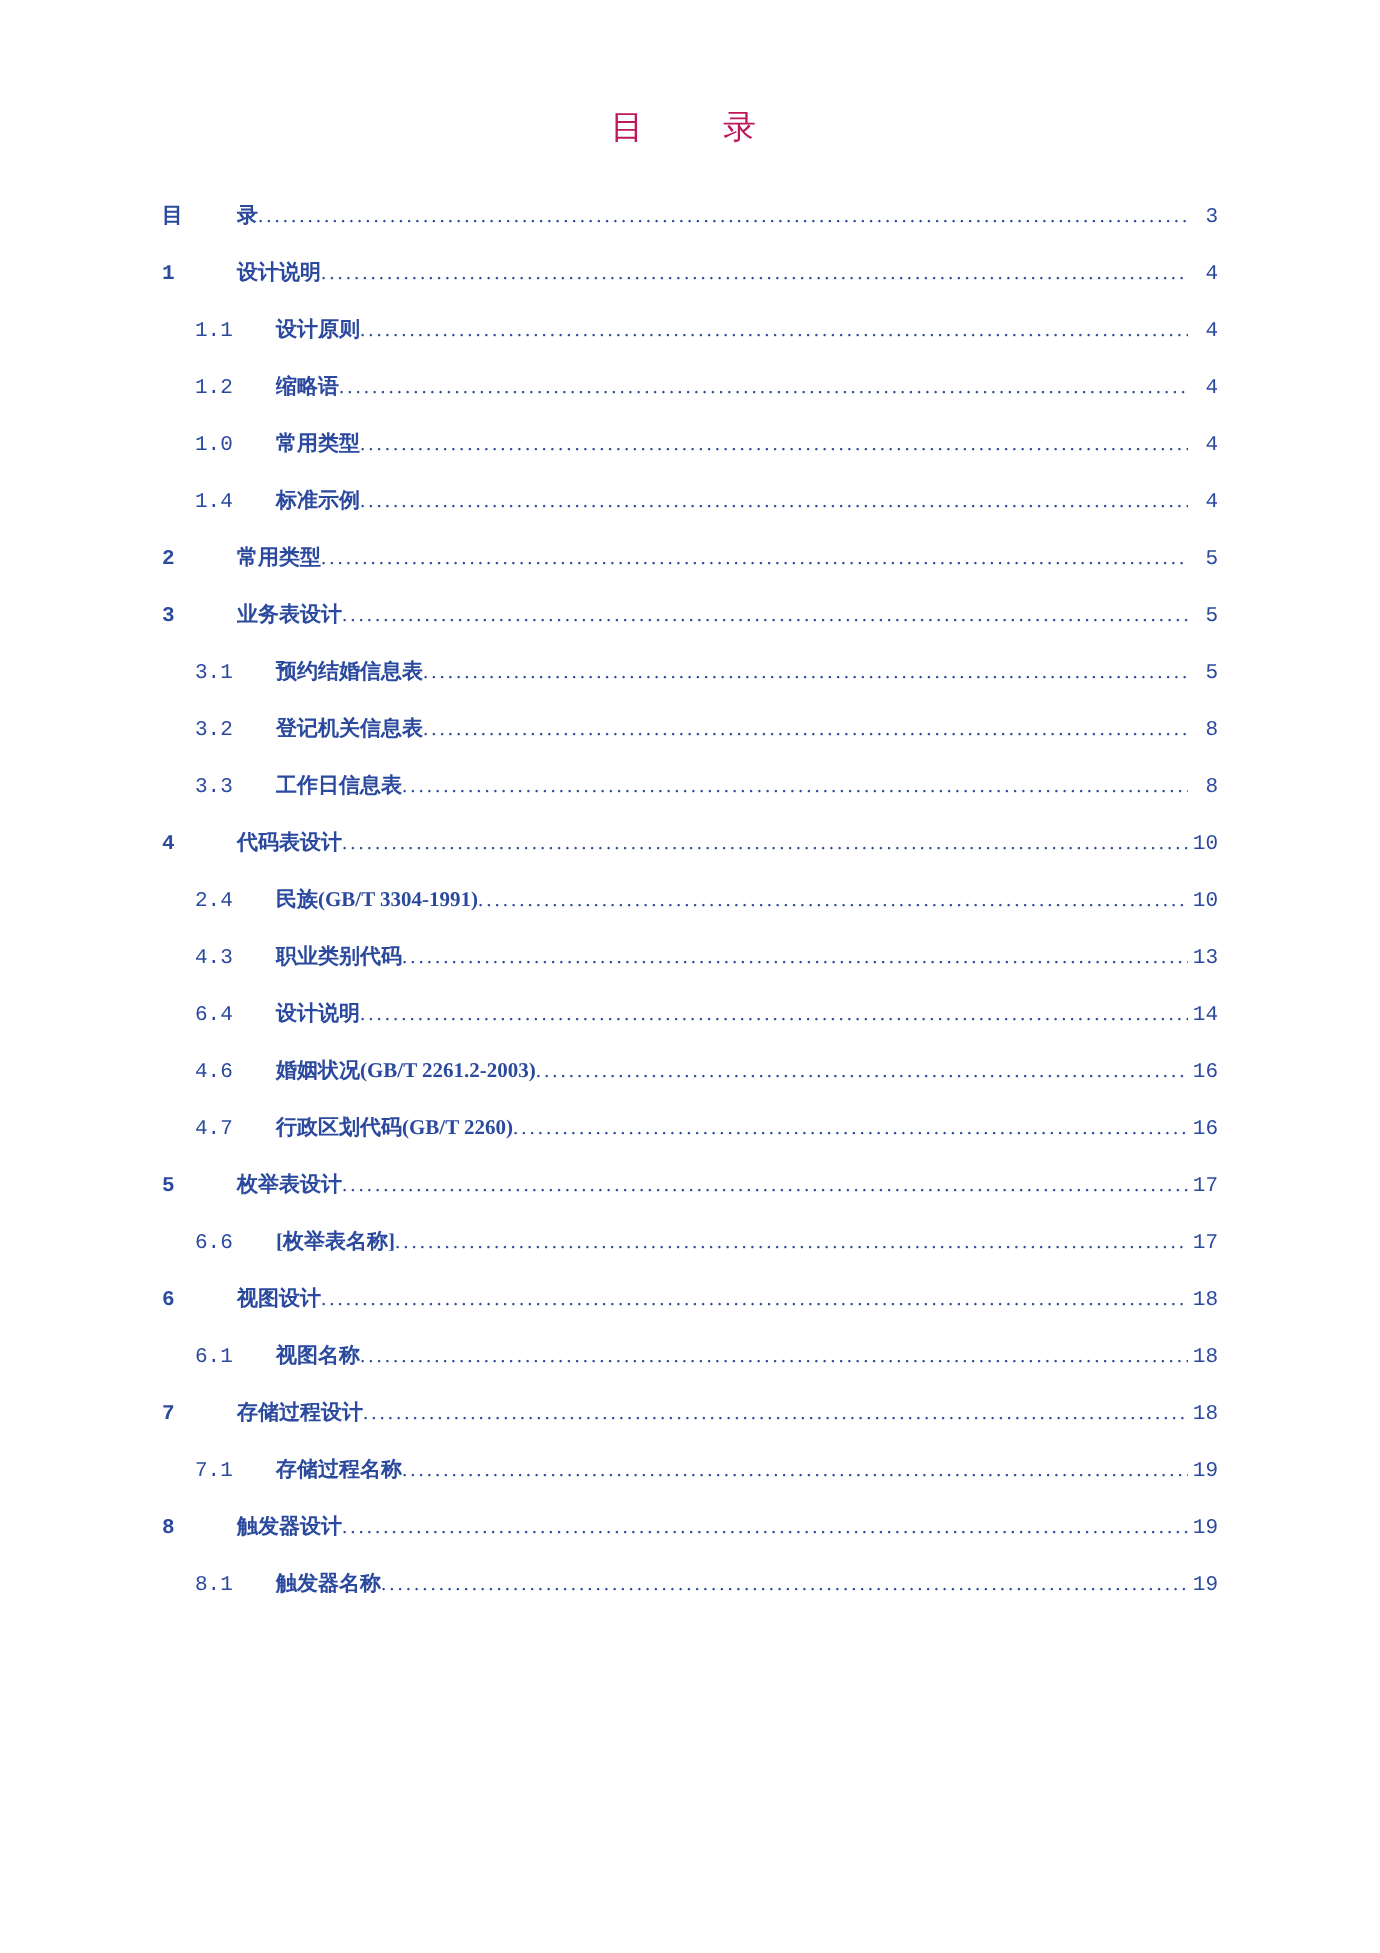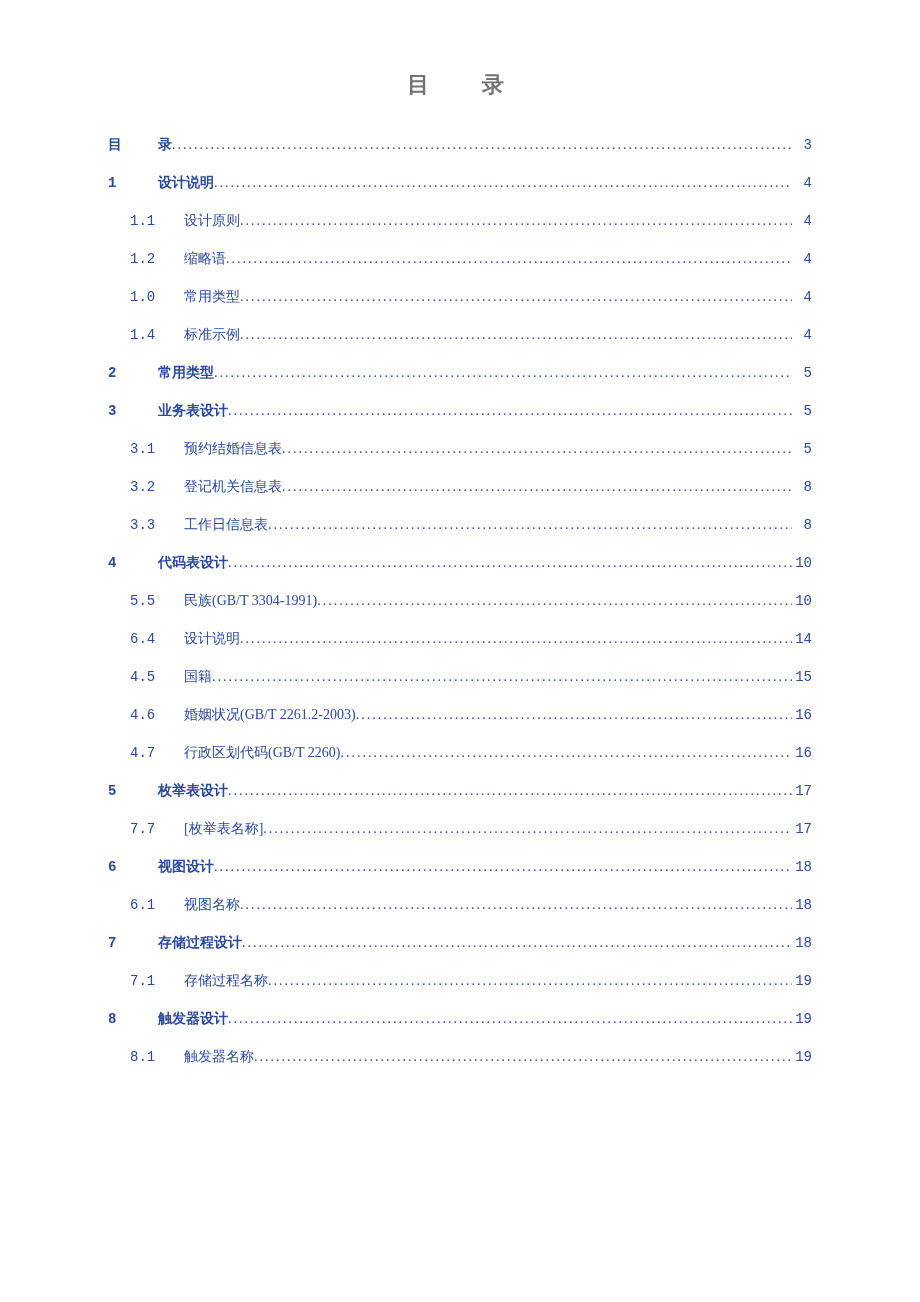--- a/index.html
+++ b/index.html
@@ -7,24 +7,24 @@
       width: 920px;
       height: 1302px;
       background: #ffffff;
       font-family: "SimSun", "宋体", serif;
       padding: 70px 108px 60px 108px;
       color: #1e3a8a;
     }
     .title {
       text-align: center;
       font-size: 22px;
-      font-weight: bold;
+      font-weight: normal;
       letter-spacing: 0.4em;
       margin-bottom: 34px;
-      color: #737373;
+      color: #be185d;
     }
     .title-gap { display: inline-block; width: 2em; }
     .toc-row {
       display: flex;
       align-items: baseline;
       white-space: nowrap;
       font-size: 14px;
       line-height: 1.5;
       color: #2b4a9e;
     }
@@ -37,21 +37,21 @@
       margin-top: 16px;
       margin-left: 22px;
     }
     .num {
       font-family: "Courier New", monospace;
       min-width: 46px;
       display: inline-block;
     }
     .level-1 .num { font-weight: bold; }
     .level-1 .label { font-weight: bold; margin-left: 4px; }
-    .level-2 .label { margin-left: 8px; }
+    .level-2 .label { margin-left: 8px; font-weight: bold; }
     .num.ml { letter-spacing: 0.3em; }
     .label { flex: 0 0 auto; }
     .dots {
       flex: 1 1 auto;
       overflow: hidden;
       letter-spacing: 2px;
       color: #2b4a9e;
     }
     .dots::after {
       content: "........................................................................................................................................................................................";
@@ -139,57 +139,57 @@
       <span class="dots"></span>
       <span class="pnum">8</span>
     </div>
     <div class="toc-row level-1">
       <span class="num">4</span>
       <span class="label">代码表设计 </span>
       <span class="dots"></span>
       <span class="pnum">10</span>
     </div>
     <div class="toc-row level-2">
-      <span class="num">5.5</span>
+      <span class="num">2.4</span>
       <span class="label">民族(GB/T 3304-1991) </span>
       <span class="dots"></span>
       <span class="pnum">10</span>
+    </div>
+    <div class="toc-row level-2">
+      <span class="num">4.3</span>
+      <span class="label">职业类别代码 </span>
+      <span class="dots"></span>
+      <span class="pnum">13</span>
     </div>
     <div class="toc-row level-2">
       <span class="num">6.4</span>
       <span class="label">设计说明 </span>
       <span class="dots"></span>
       <span class="pnum">14</span>
     </div>
     <div class="toc-row level-2">
-      <span class="num">4.5</span>
-      <span class="label">国籍 </span>
-      <span class="dots"></span>
-      <span class="pnum">15</span>
-    </div>
-    <div class="toc-row level-2">
       <span class="num">4.6</span>
       <span class="label">婚姻状况(GB/T 2261.2-2003) </span>
       <span class="dots"></span>
       <span class="pnum">16</span>
     </div>
     <div class="toc-row level-2">
       <span class="num">4.7</span>
       <span class="label">行政区划代码(GB/T 2260) </span>
       <span class="dots"></span>
       <span class="pnum">16</span>
     </div>
     <div class="toc-row level-1">
       <span class="num">5</span>
       <span class="label">枚举表设计 </span>
       <span class="dots"></span>
       <span class="pnum">17</span>
     </div>
     <div class="toc-row level-2">
-      <span class="num">7.7</span>
+      <span class="num">6.6</span>
       <span class="label">[枚举表名称] </span>
       <span class="dots"></span>
       <span class="pnum">17</span>
     </div>
     <div class="toc-row level-1">
       <span class="num">6</span>
       <span class="label">视图设计 </span>
       <span class="dots"></span>
       <span class="pnum">18</span>
     </div>

